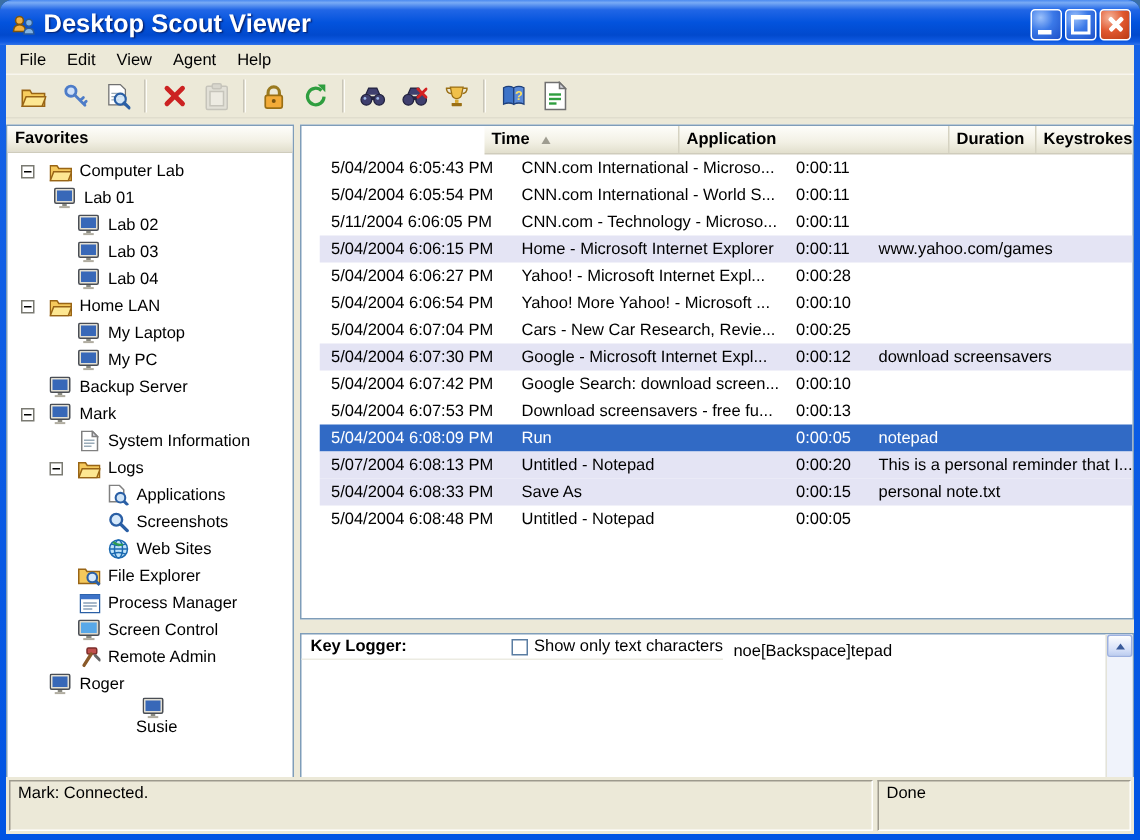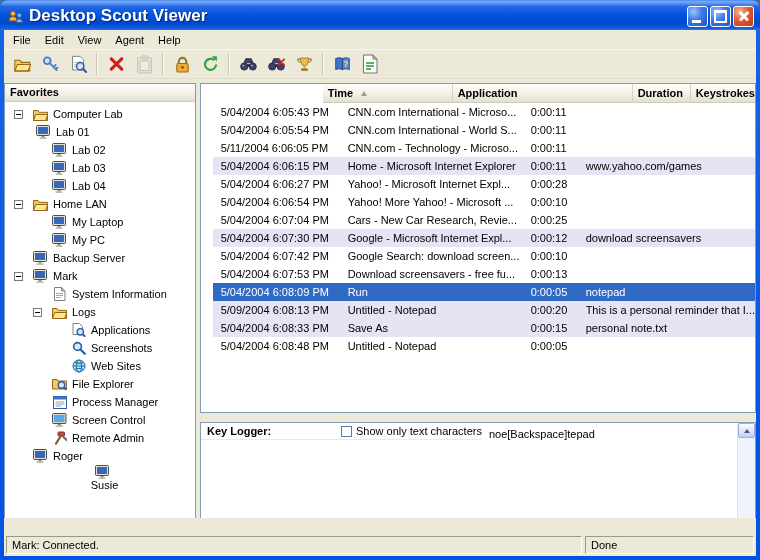--- a/index.html
+++ b/index.html
@@ -79,21 +79,21 @@
   .kl-body{flex:1;display:flex;min-height:0;}
   .kl-content{flex:1;font-size:11px;padding:5px 7px;white-space:pre-wrap;}
   .kl-scrollbar{width:17px;flex:none;display:flex;flex-direction:column;background:#f0f3fb;border-left:1px solid #e4e3d8;}
   .sb-btn{height:15px;flex:none;background:linear-gradient(180deg,#fdfdfe 0%,#d6e0f8 70%,#bccdf0 100%);
     border:1px solid #9cb0e0;border-radius:2px;display:flex;align-items:center;justify-content:center;box-sizing:border-box;}
   .sb-up::after{content:"";width:0;height:0;border-left:3px solid transparent;border-right:3px solid transparent;border-bottom:4px solid #3a5a9a;}
   .sb-down::after{content:"";width:0;height:0;border-left:3px solid transparent;border-right:3px solid transparent;border-top:4px solid #3a5a9a;}
   .sb-track{flex:1;}
   
   .statusbar{position:absolute;left:0;right:0;bottom:0;height:38px;background:var(--face,#ece9d8);
-    box-sizing:border-box;display:flex;gap:3px;padding:2px;align-items:flex-end;}
+    box-sizing:border-box;display:flex;gap:3px;padding:2px;}
   .status-cell{box-sizing:border-box;border:1px solid;border-color:#9d9a8d #ffffff #ffffff #9d9a8d;
     font-size:11px;line-height:15px;padding:1px 5px 0 5px;white-space:nowrap;overflow:hidden;}
   .status-left{width:576px;flex:none;}
   .status-right{flex:1;}
 </style>
 </head>
 <body>
 
 <div class="window">
 
@@ -586,21 +586,21 @@
                 <div class="tcell c-dur">0:00:13</div>
                 <div class="tcell c-keys"></div>
               </div>
               <div class="trow sel">
                 <div class="tcell c-time">5/04/2004 6:08:09 PM</div>
                 <div class="tcell c-app">Run</div>
                 <div class="tcell c-dur">0:00:05</div>
                 <div class="tcell c-keys">notepad</div>
               </div>
               <div class="trow hl">
-                <div class="tcell c-time">5/09/2004 6:08:13 PM</div>
+                <div class="tcell c-time">5/07/2004 6:08:13 PM</div>
                 <div class="tcell c-app">Untitled - Notepad</div>
                 <div class="tcell c-dur">0:00:20</div>
                 <div class="tcell c-keys">This is a personal reminder that I...</div>
               </div>
               <div class="trow hl">
                 <div class="tcell c-time">5/04/2004 6:08:33 PM</div>
                 <div class="tcell c-app">Save As</div>
                 <div class="tcell c-dur">0:00:15</div>
                 <div class="tcell c-keys">personal note.txt</div>
               </div>

